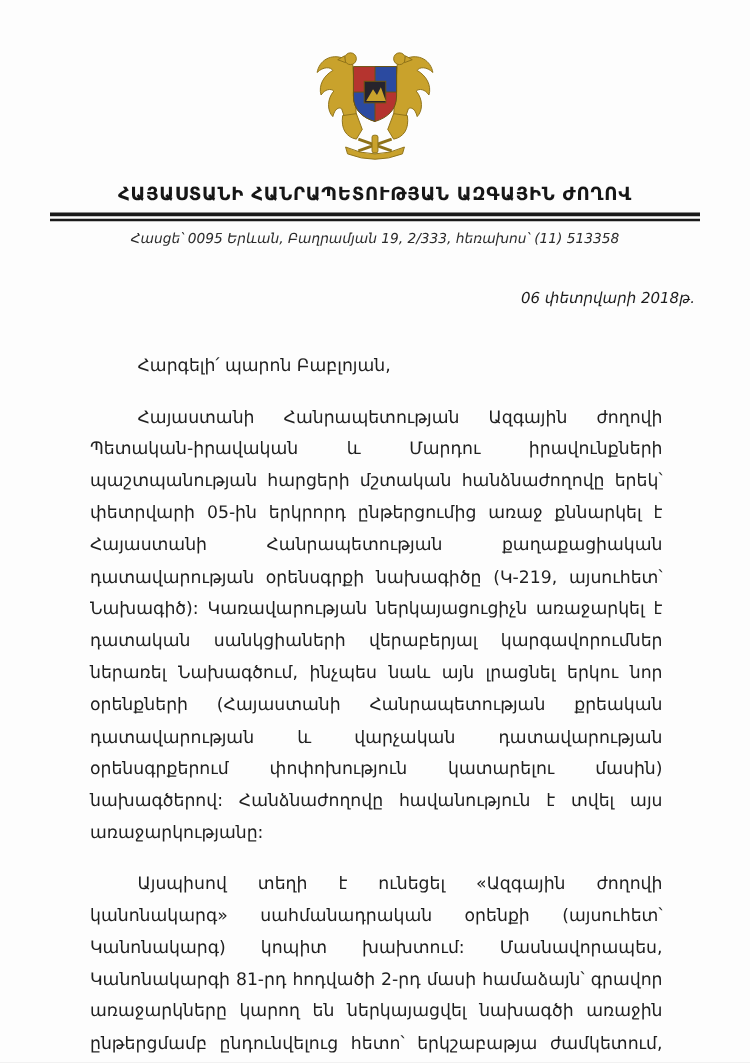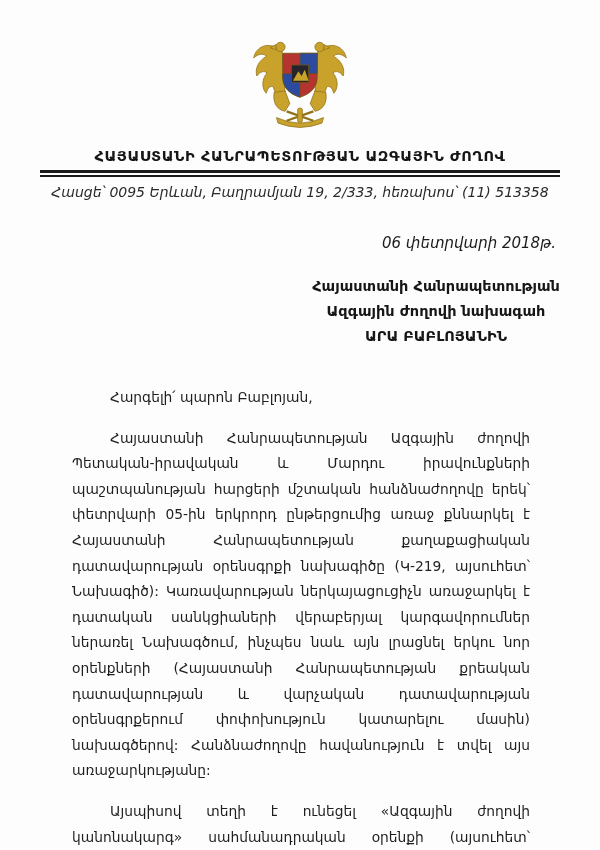--- a/index.html
+++ b/index.html
@@ -35,28 +35,28 @@
   }
   .double-rule{
     margin:6px 40px 0 40px;
     height:2px;
     border-top:3px solid #1a1a1a;
     border-bottom:2px solid #1a1a1a;
   }
   .address-line{
     text-align:center;
     font-style:italic;
-    font-size:14px;
+    font-size:11px;
     margin-top:7px;
     color:#2a2a2a;
   }
   .date-line{
     text-align:right;
     font-style:italic;
-    font-size:15px;
+    font-size:12px;
     margin:34px 44px 0 0;
     color:#1c1c1c;
   }
   .recipient{
     width:280px;
     margin:22px 24px 0 auto;
     text-align:center;
     font-weight:bold;
     font-size:14.5px;
     line-height:25px;
@@ -110,25 +110,20 @@
 
   <div class="org-line">ՀԱՅԱՍՏԱՆԻ ՀԱՆՐԱՊԵՏՈՒԹՅԱՆ ԱԶԳԱՅԻՆ ԺՈՂՈՎ</div>
 
 
   <div class="double-rule"></div>
 
   <div class="address-line">Հասցե՝ 0095 Երևան, Բաղրամյան 19, 2/333, հեռախոս՝ (11) 513358</div>
 
   <div class="date-line">06 փետրվարի 2018թ.</div>
 
-  <div class="recipient">
-    <div>Հայաստանի Հանրապետության</div>
-    <div>Ազգային ժողովի նախագահ</div>
-    <div>ԱՐԱ ԲԱԲԼՈՅԱՆԻՆ</div>
-  </div>
 
   <div class="body-text">
     <p>Հարգելի՛ պարոն Բաբլոյան,</p>
     <p>Հայաստանի Հանրապետության Ազգային ժողովի Պետական-իրավական և Մարդու իրավունքների պաշտպանության հարցերի մշտական հանձնաժողովը երեկ՝ փետրվարի 05-ին երկրորդ ընթերցումից առաջ քննարկել է Հայաստանի Հանրապետության քաղաքացիական դատավարության օրենսգրքի նախագիծը (Կ-219, այսուհետ՝ Նախագիծ): Կառավարության ներկայացուցիչն առաջարկել է դատական սանկցիաների վերաբերյալ կարգավորումներ ներառել Նախագծում, ինչպես նաև այն լրացնել երկու նոր օրենքների (Հայաստանի Հանրապետության քրեական դատավարության և վարչական դատավարության օրենսգրքերում փոփոխություն կատարելու մասին) նախագծերով: Հանձնաժողովը հավանություն է տվել այս առաջարկությանը:</p>
     <p>Այսպիսով տեղի է ունեցել «Ազգային ժողովի կանոնակարգ» սահմանադրական օրենքի (այսուհետ՝ Կանոնակարգ) կոպիտ խախտում: Մասնավորապես, Կանոնակարգի 81-րդ հոդվածի 2-րդ մասի համաձայն՝ գրավոր առաջարկները կարող են ներկայացվել նախագծի առաջին ընթերցմամբ ընդունվելուց հետո՝ երկշաբաթյա ժամկետում, իսկ արտահերթ նստաշրջանի կամ նիստի օրակարգում միևնույն օրենքի նախագծի առաջին և երկրորդ ընթերցմամբ քննարկելու մասին հարցերն ընդգրկվելու</p>
   </div>
 
 </div>
 
 </body></html>

